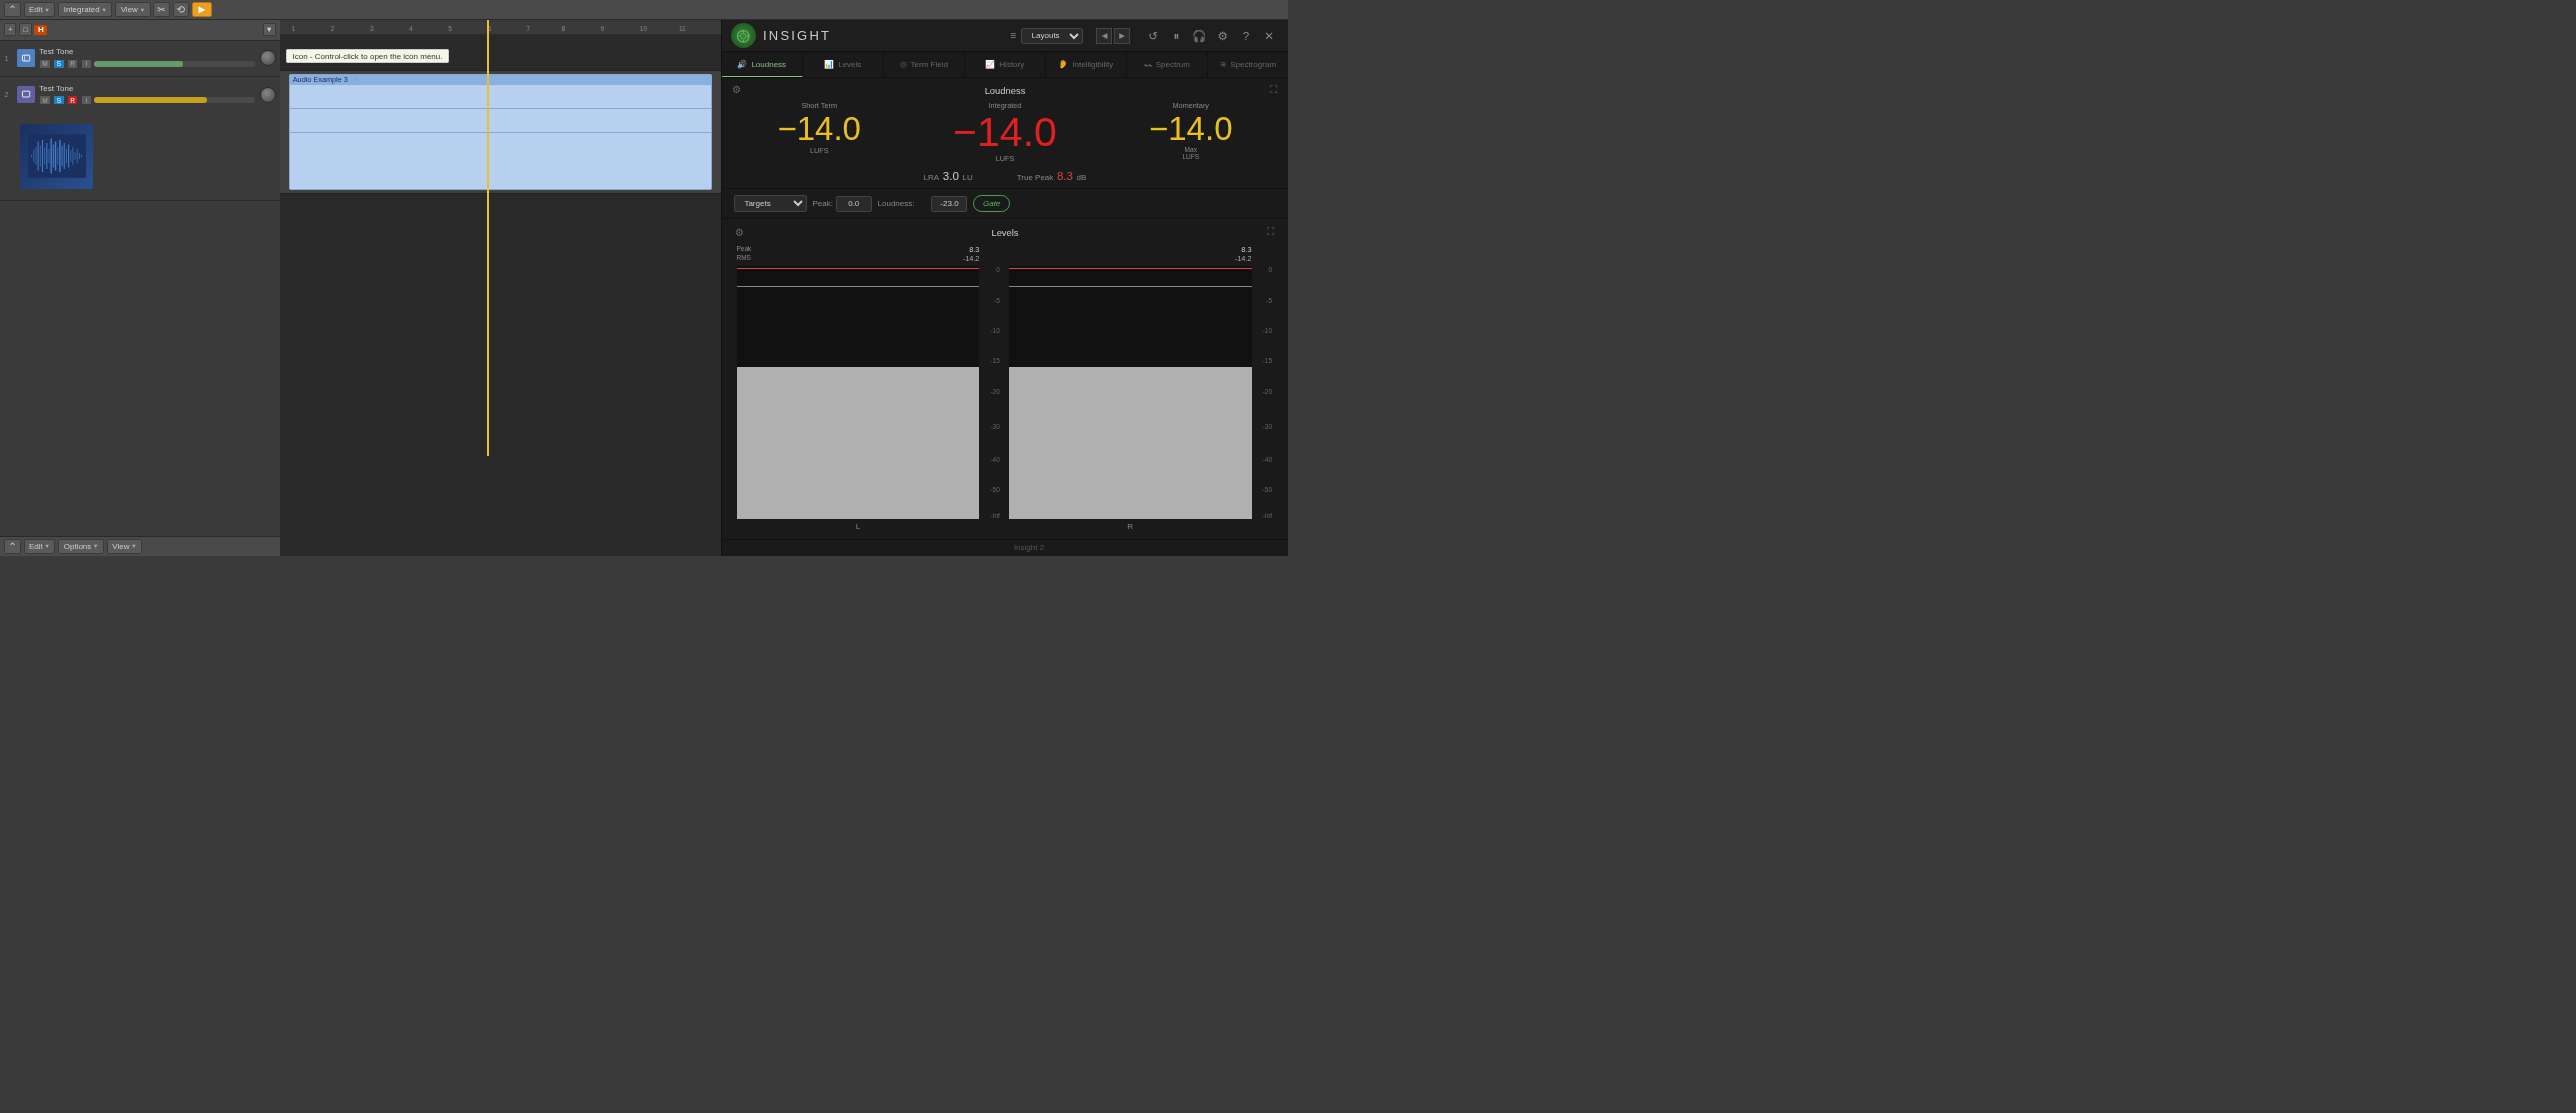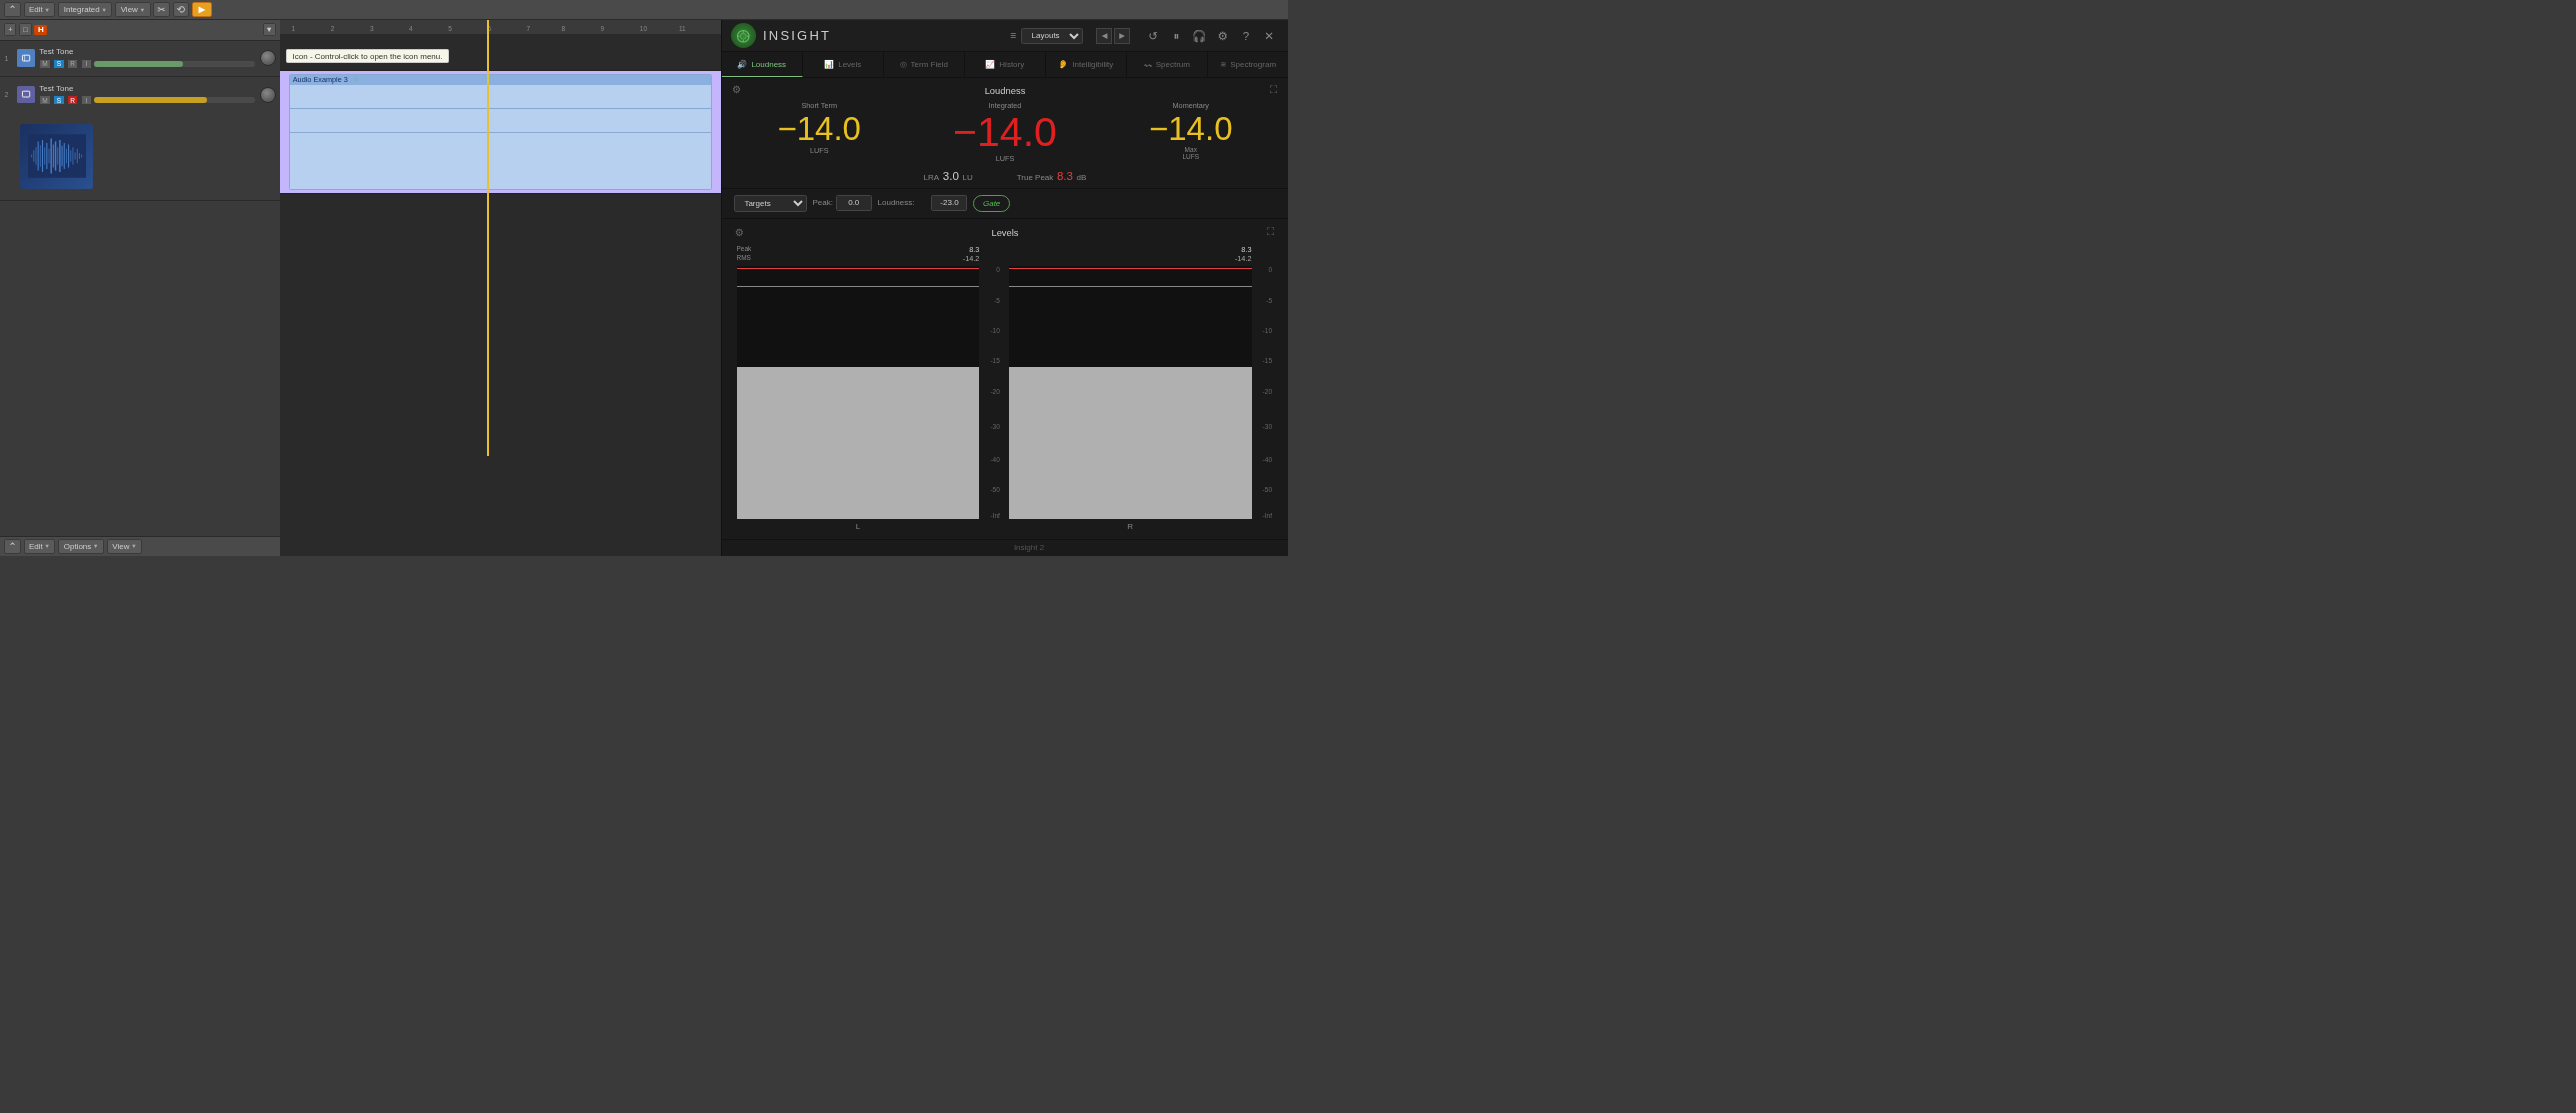--- a/index.html
+++ b/index.html
@@ -434,21 +434,21 @@
 
     .insight-body {
       flex: 1;
       display: flex;
       flex-direction: column;
       overflow: hidden;
     }
 
     .targets-row {
       display: flex;
-      align-items: flex-start;
+      align-items: center;
       gap: 5.8px;
       padding: 5.8px 11.6px;
       background: #1a1a1a;
       border-bottom: 0.7px solid #111;
       flex-shrink: 0;
     }
     .targets-select {
       background: #2a2a2a;
       border: 0.7px solid #444;
       color: #ccc;
@@ -733,21 +733,21 @@
         <span class="ruler-mark" style="left:91%">11</span>
       </div>
 
       <div class="playhead" style="left:47%; top:0; height:436px;"></div>
     </div>
 
     <div class="track-lanes">
 
       <div class="track-lane" style="height:36px; background:#2a2a2a;"></div>
 
-      <div class="track-lane" style="height:123px; background:#c4b5fd; position:relative;">
+      <div class="track-lane" style="height:123px; background:#404040; position:relative;">
         <div class="audio-clip" style="left:2%; top:2.9px; right:2%; bottom:2.9px;">
           <div class="audio-clip-header">
             <span>Audio Example 3</span>
             <span style="opacity:0.6">🔗</span>
           </div>
           <div style="height: calc(50% - 10.2px); background:#b8d0f0; position:relative; overflow:hidden;">
             <svg width="100%" height="100%" viewBox="0 0 400 50" preserveAspectRatio="none">
               <rect width="400" height="50" fill="#b8d0f0"></rect>
               <g stroke="#6090c0" stroke-width="1" opacity="0.6">
                 <line x1="0" y1="25" x2="400" y2="25"></line>

